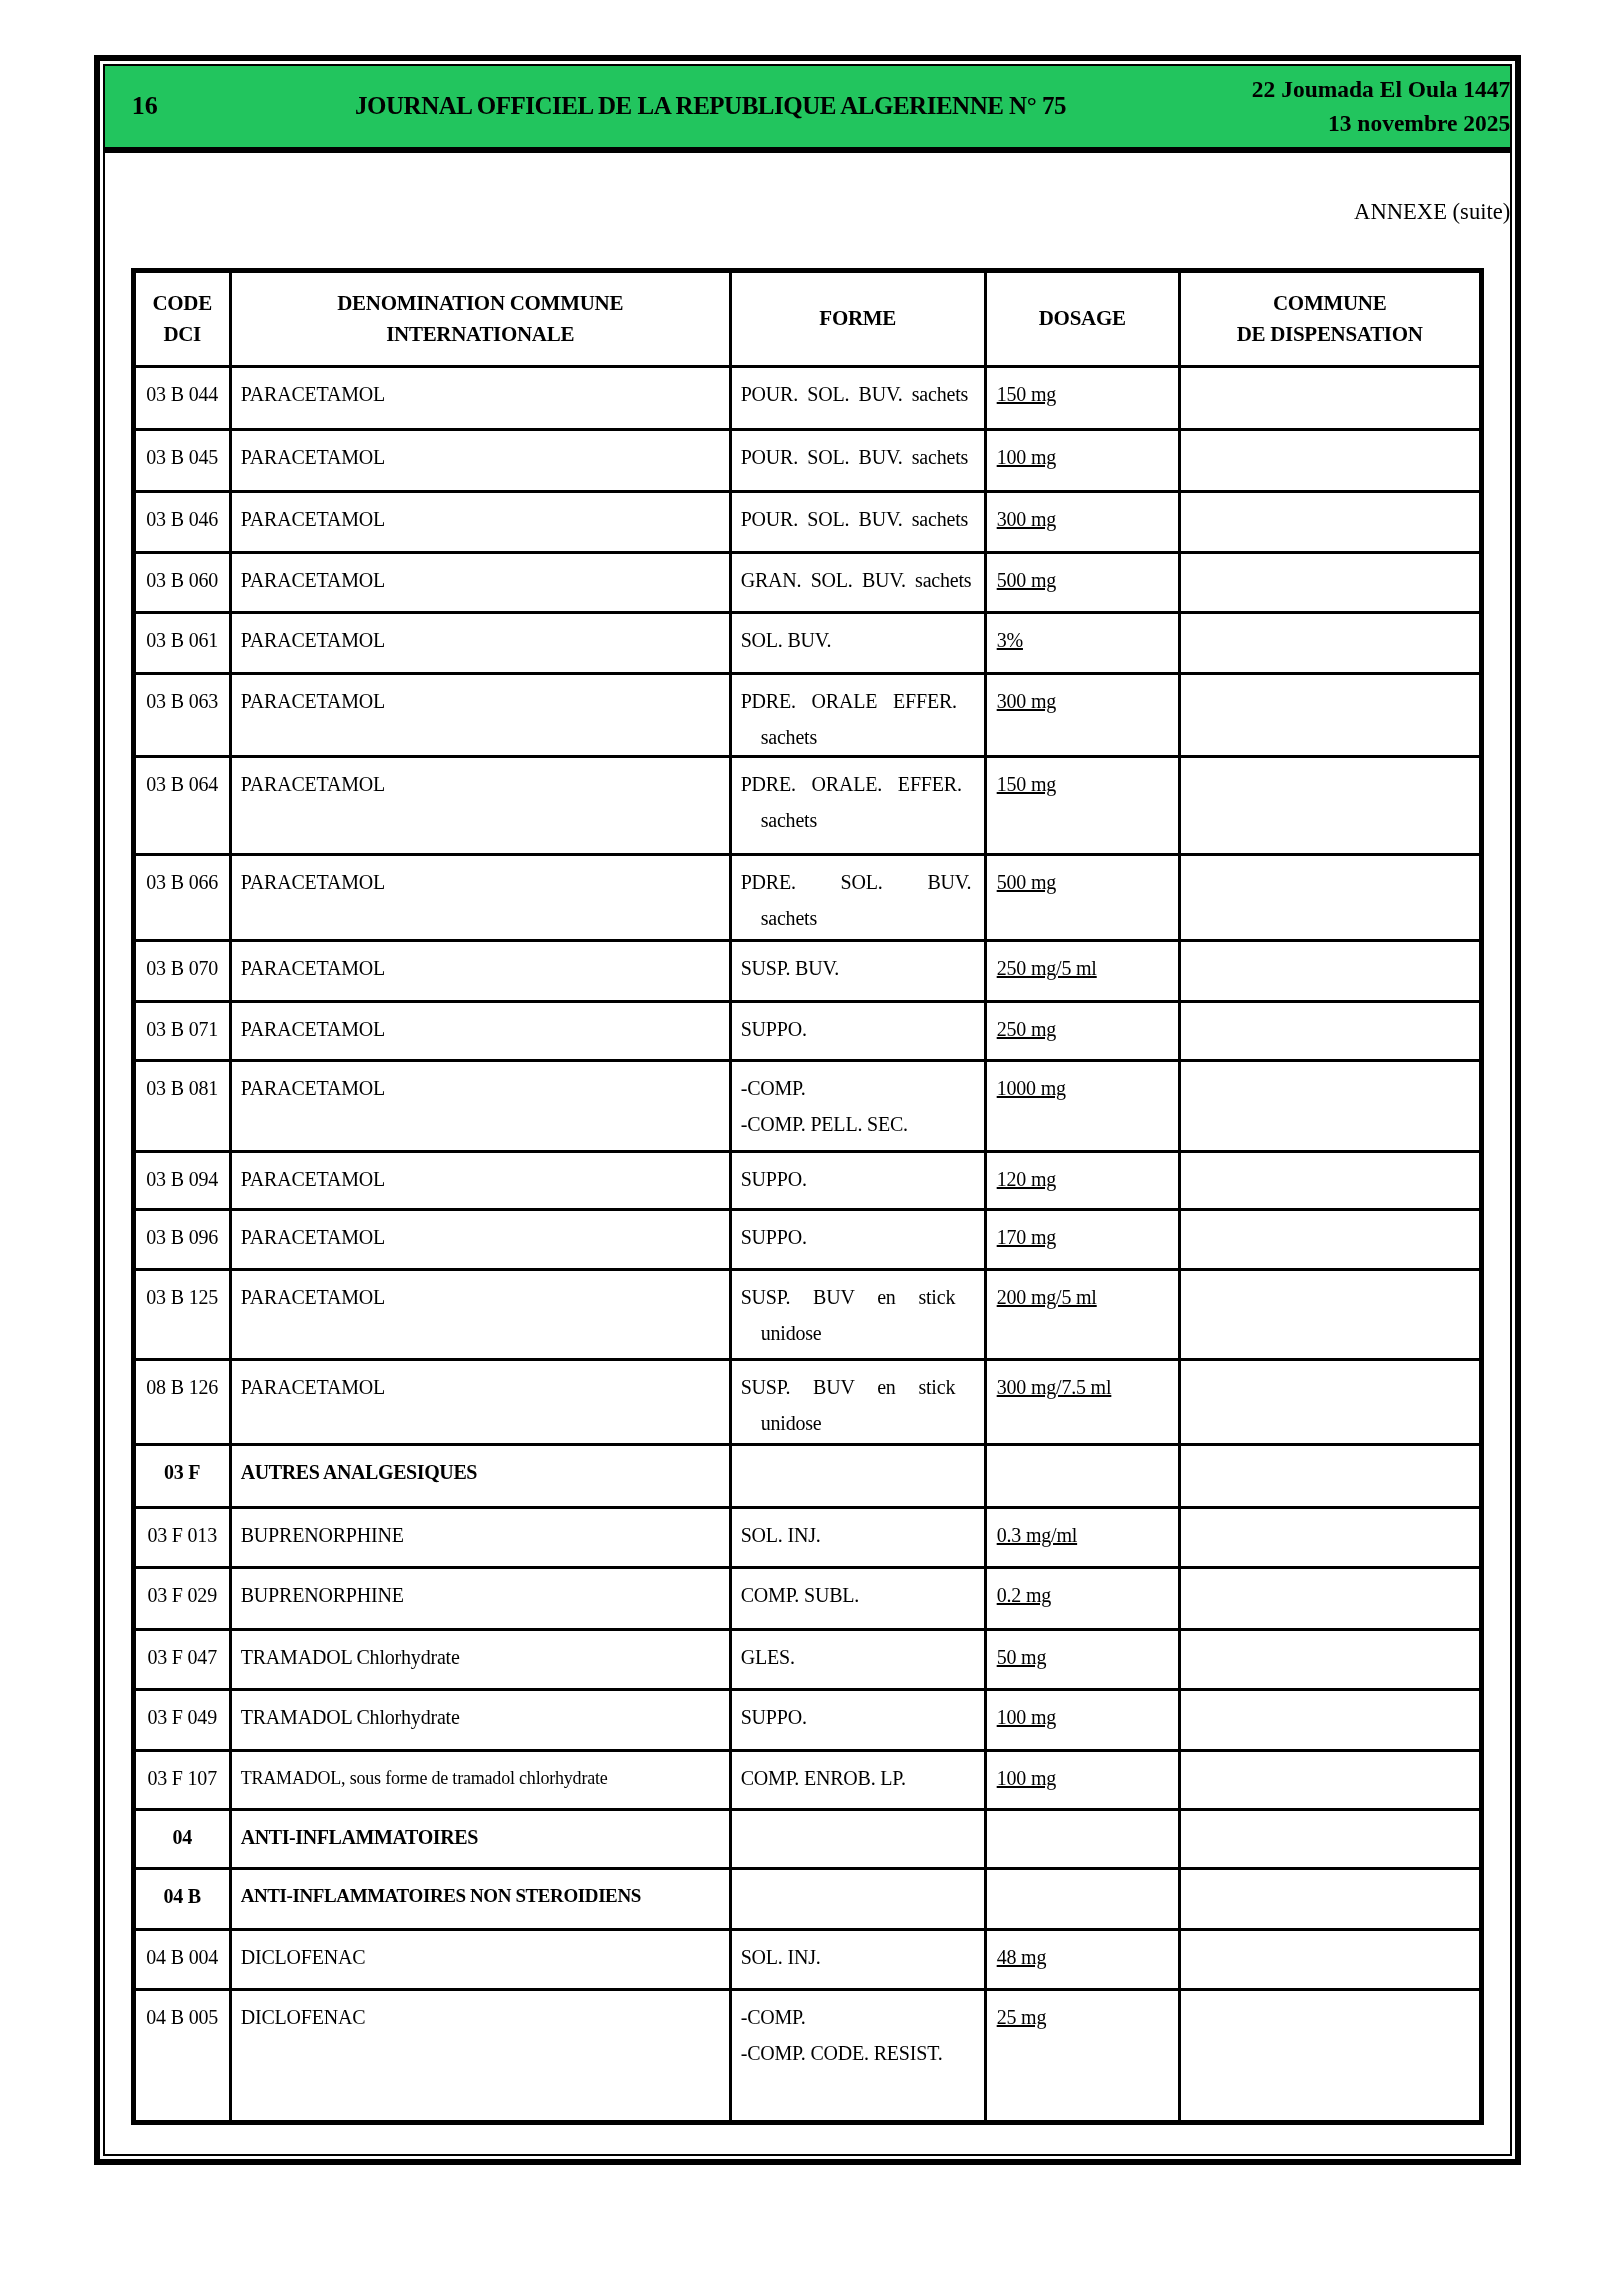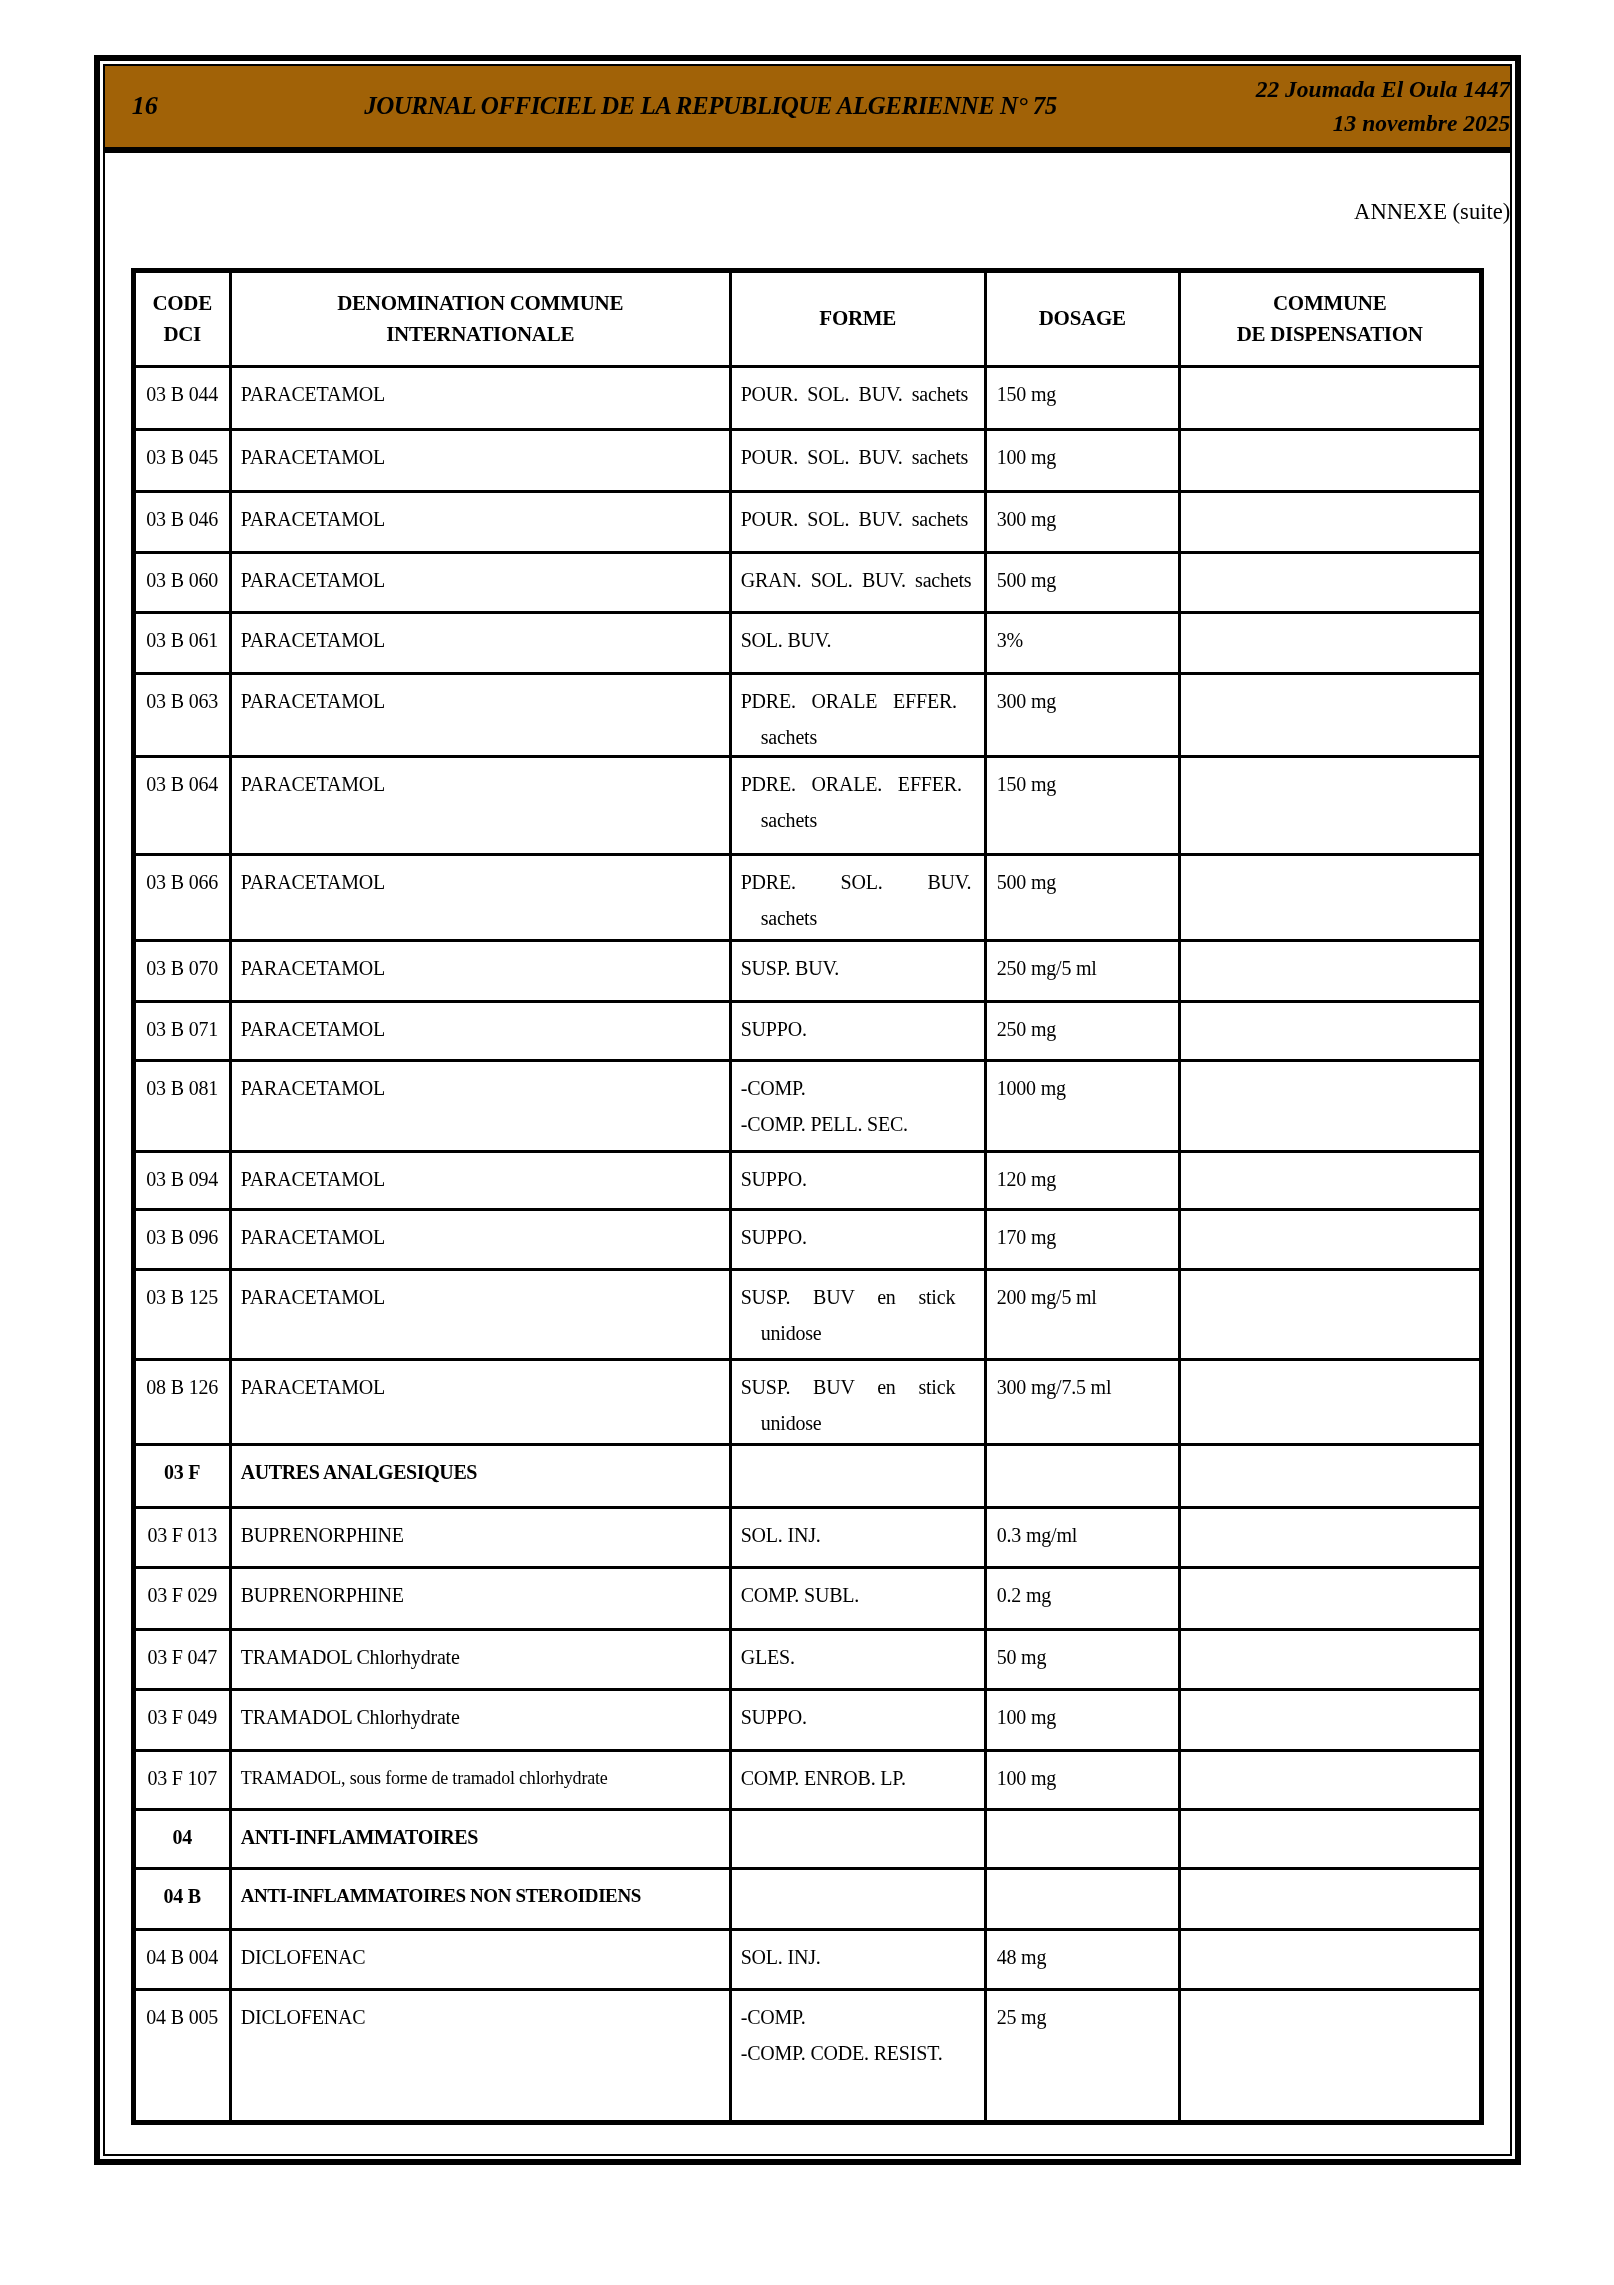--- a/index.html
+++ b/index.html
@@ -32,38 +32,38 @@
   .drug-table th, .drug-table td { border:3.6px solid #000; box-sizing:border-box; overflow:hidden; }
   .drug-table th {
     font-size:21px; font-weight:bold; text-align:center; vertical-align:middle;
     line-height:31px; padding:0 3.6px; letter-spacing:-0.3px;
   }
   .drug-table td {
     vertical-align:top; font-size:20px; line-height:36px;
     padding:8.1px 5.4px 0 9px; letter-spacing:-0.2px;
   }
   td.code { text-align:center; padding-left:1.8px; padding-right:1.8px; white-space:nowrap; }
-  td.dosage { padding-left:10px; white-space:nowrap; }
+  td.dosage { padding-left:10px; white-space:nowrap;text-decoration:underline; }
   td.forme div { min-height:0.9px; }
   .indent { padding-left:20px; }
   .sp1 { word-spacing:4.5px; }
   .spm { word-spacing:11px; }
   .sp2 { word-spacing:18px; }
   .sp3 { word-spacing:40px; }
   tr.section td { font-weight:bold; }
   tr.section td.name { letter-spacing:-0.4px; }
 </style>
 </head>
 <body>
 
 <div class="page">
   <div class="frame-outer">
     <div class="frame-inner">
 
-      <div class="masthead" style="background: #a16207; font-style: italic;">
+      <div class="masthead" style="background: #22c55e;">
         <div class="page-num">16</div>
         <div class="mast-title">JOURNAL OFFICIEL DE LA REPUBLIQUE ALGERIENNE N° 75</div>
         <div class="mast-dates">
           <div>22 Joumada El Oula 1447</div>
           <div>13 novembre 2025</div>
         </div>
       </div>
 
       <div class="annexe">ANNEXE (suite)</div>
 

